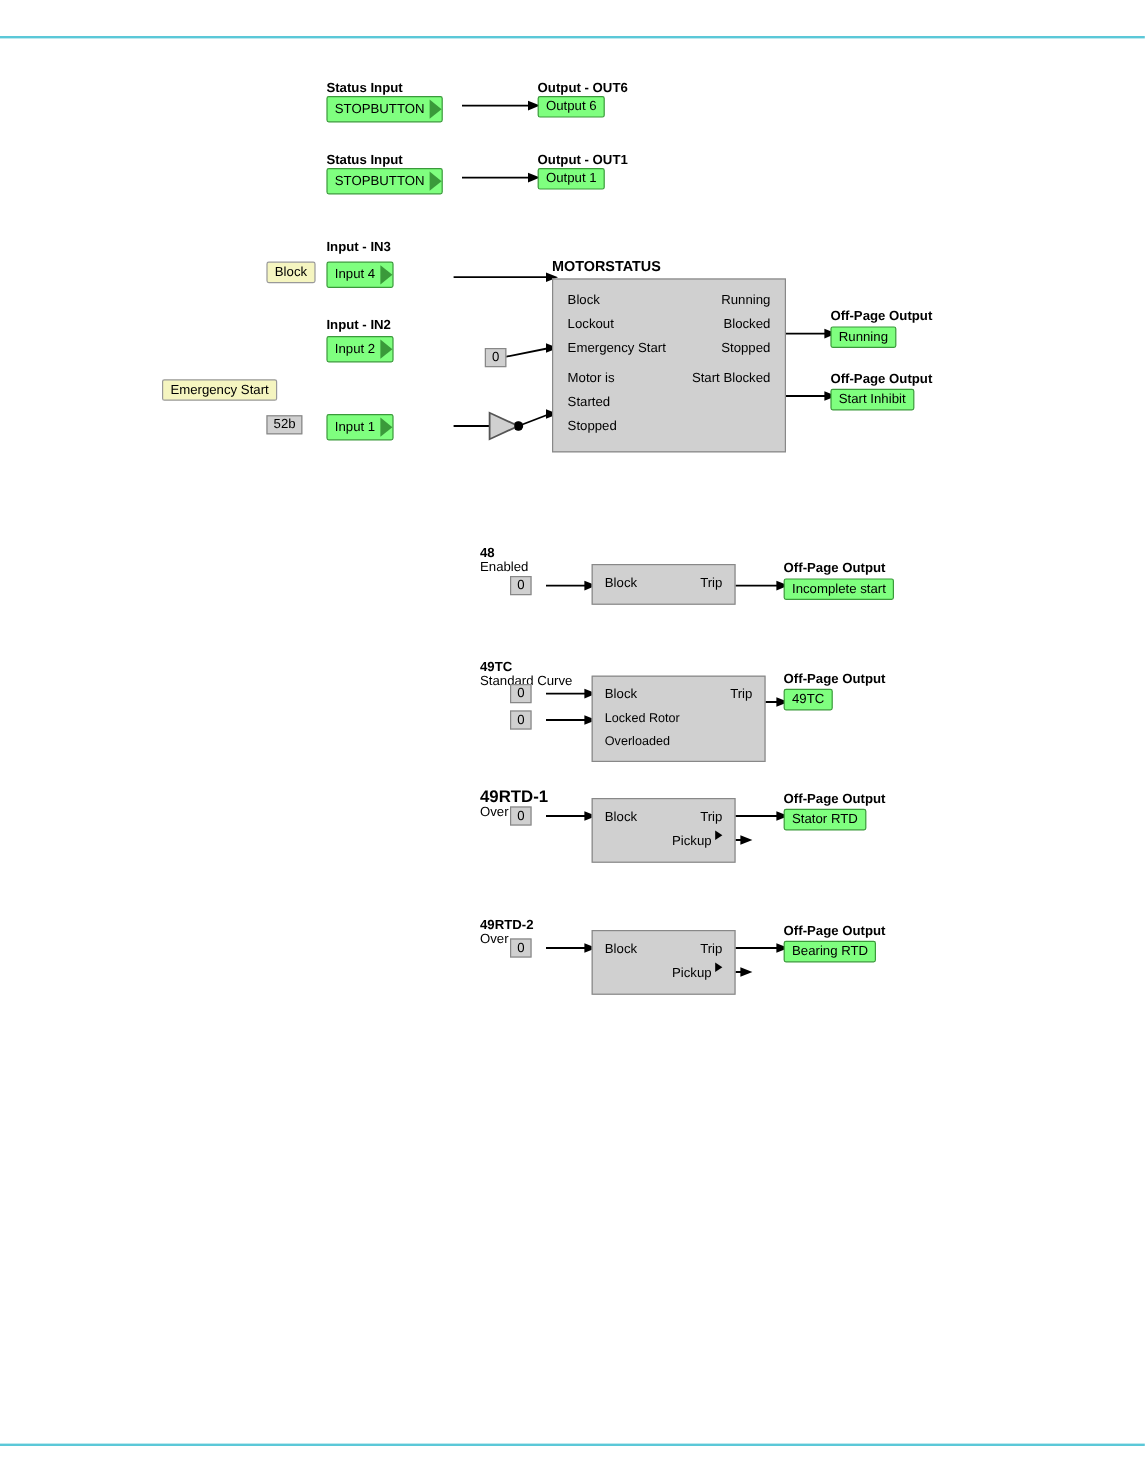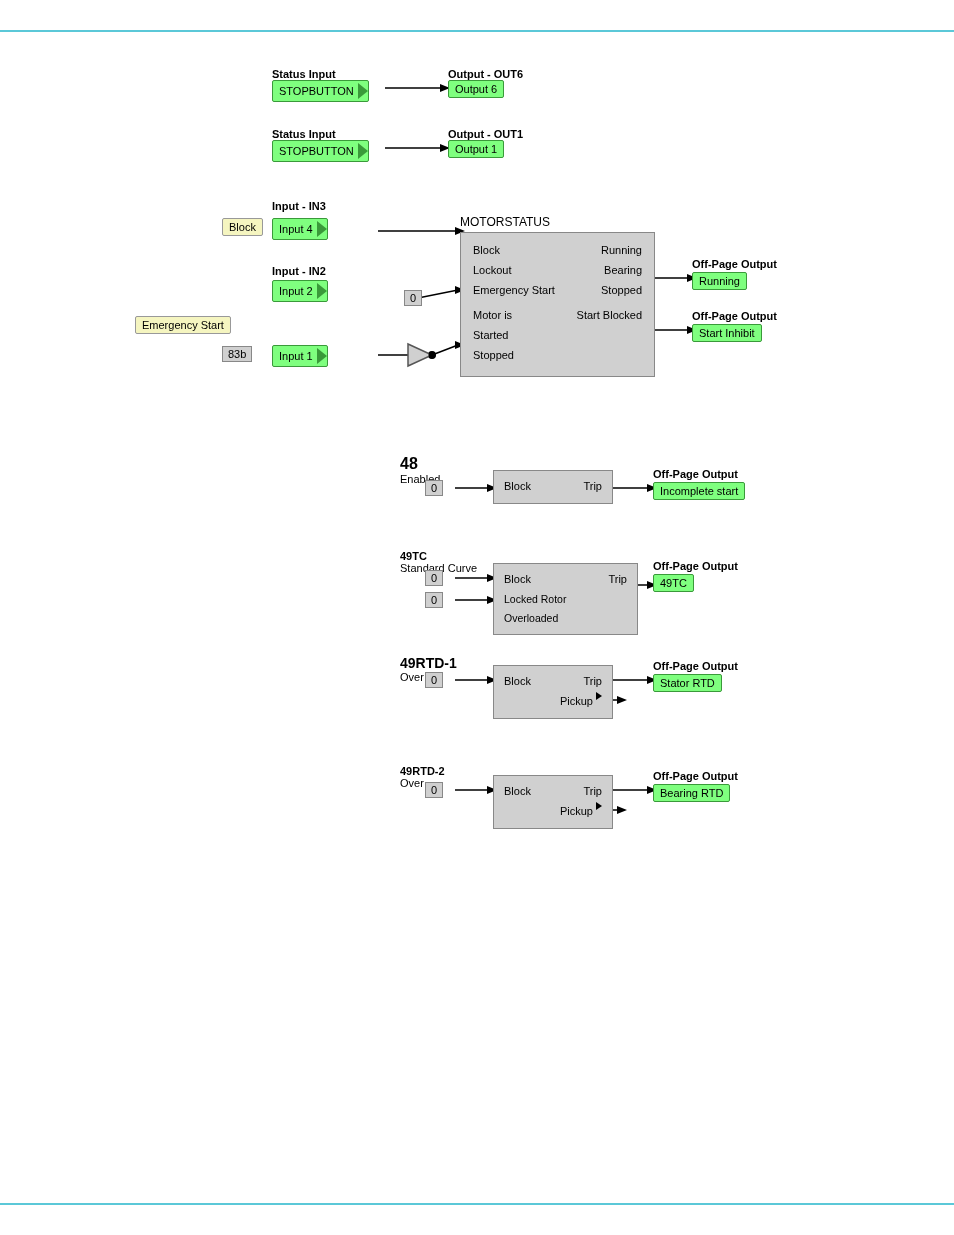--- a/index.html
+++ b/index.html
@@ -247,52 +247,52 @@
   <div class="val-box">
     <span>0</span>
   </div>
 </div>
 
 <div class="pos" style="left:272px; top:330px;margin-top:24px;">
   <div style="font-weight:bold; font-size:11px;">Input - IN1</div>
 </div>
 <div class="pos" style="left:222px; top:346px;">
   <div class="val-box" style="font-size:11px;">
-    <span>83b</span>
+    <span>52b</span>
   </div>
 </div>
 <div class="pos" style="left:272px; top:345px;">
   <div class="green-box-arrow">
     <span>Input 1</span>
   </div>
 </div>
 
 <div class="pos" style="left:406px; top:342px;">
   <svg width="30" height="26" viewBox="0 0 30 26">
     <polygon points="2,2 2,24 26,13" fill="#d0d0d0" stroke="#555" stroke-width="1.5"></polygon>
     <circle cx="26" cy="13" r="3.5" fill="#000"></circle>
   </svg>
 </div>
 
 <div class="pos" style="left:460px; top:215px;">
-  <div style="font-weight:normal; font-size:12px; margin-bottom:3px;">MOTORSTATUS</div>
+  <div style="font-weight:bold; font-size:12px; margin-bottom:3px;">MOTORSTATUS</div>
   <div class="gray-block" style="width:195px; min-height:145px; padding:8px 12px; position:relative;">
     
     <div style="display:flex; justify-content:space-between; line-height:1.8;">
       <div>
         <div>Block</div>
         <div>Lockout</div>
         <div>Emergency Start</div>
         <div style="margin-top:6px;">Motor is</div>
         <div>Started</div>
         <div>Stopped</div>
       </div>
       <div style="text-align:right;">
         <div>Running</div>
-        <div>Bearing</div>
+        <div>Blocked</div>
         <div>Stopped</div>
         <div style="margin-top:6px;">Start Blocked</div>
       </div>
     </div>
   </div>
 </div>
 
 <div class="pos" style="left:692px; top:258px;">
   <div style="font-weight:bold; font-size:11px;">Off-Page Output</div>
 </div>
@@ -305,21 +305,21 @@
 <div class="pos" style="left:692px; top:310px;">
   <div style="font-weight:bold; font-size:11px;">Off-Page Output</div>
 </div>
 <div class="pos" style="left:692px; top:324px;">
   <div class="green-box">
     <span>Start Inhibit</span>
   </div>
 </div>
 
 <div class="pos" style="left:400px; top:455px;">
-  <div style="font-weight:bold; font-size:16px;">48</div>
+  <div style="font-weight:bold; font-size:11px;">48</div>
   <div style="font-size:11px;">Enabled</div>
 </div>
 <div class="pos" style="left:425px; top:480px;">
   <div class="val-box">
       <span>0</span>
     </div>
 </div>
 <div class="pos" style="left:493px; top:470px;">
   <div class="gray-block" style="width:120px; padding:6px 10px;">
     <div style="display:flex; justify-content:space-between; align-items:center; line-height:1.8;">

